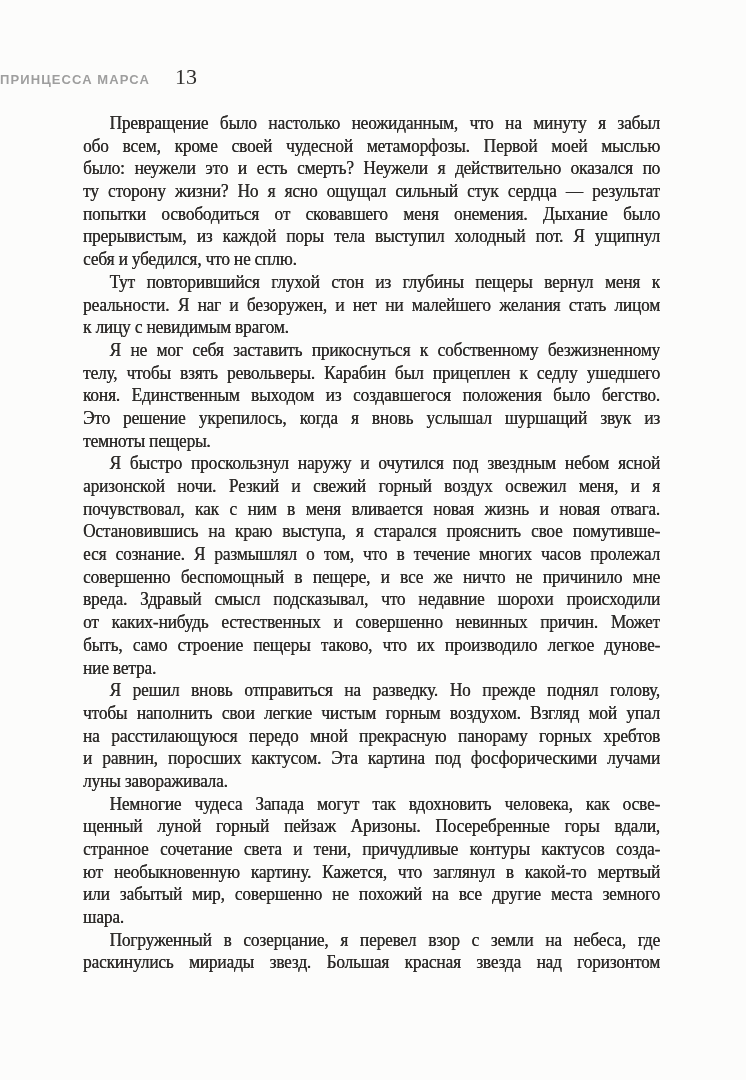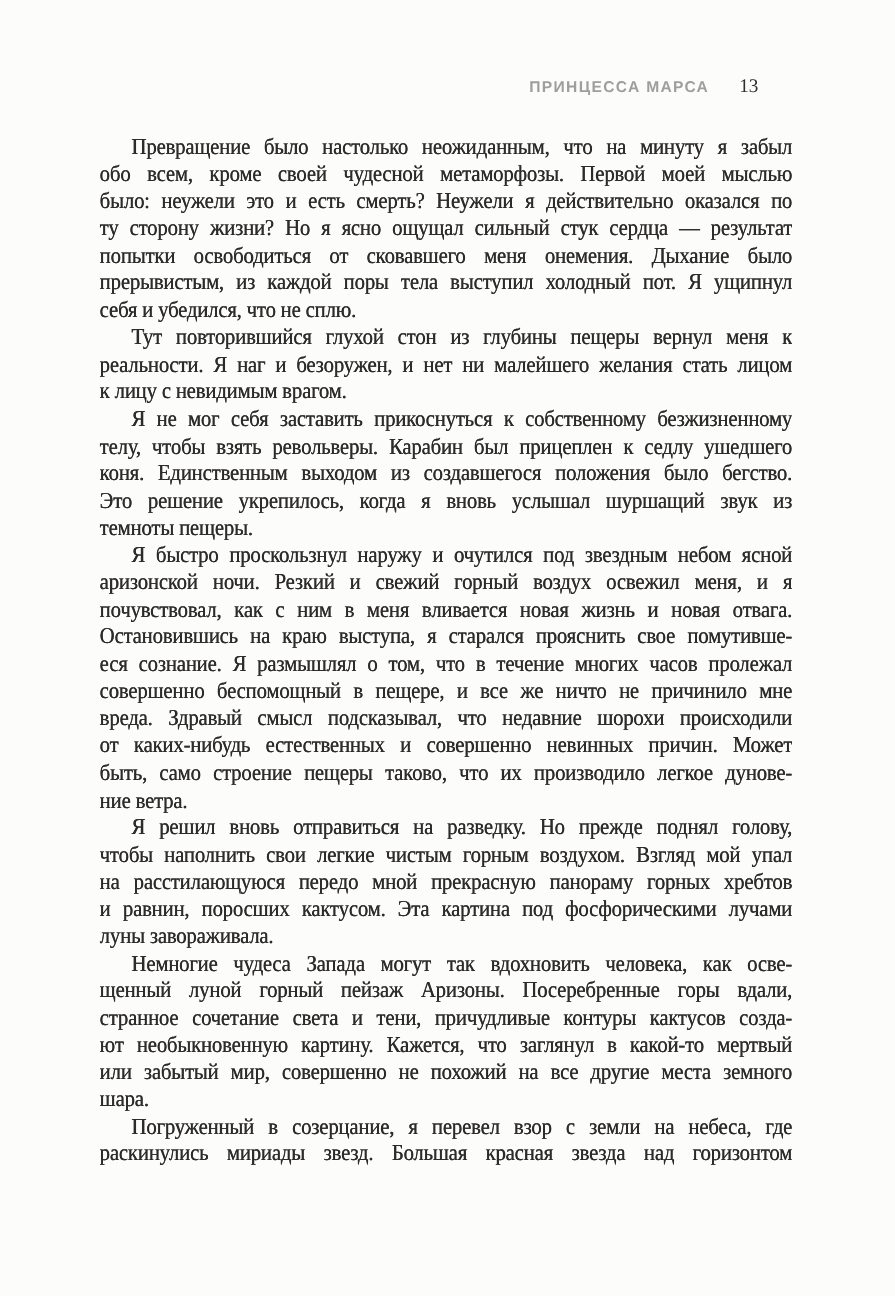--- a/index.html
+++ b/index.html
@@ -19,34 +19,34 @@
     inset: 0;
   }
   
   .page-header {
     position: absolute;
     top: 64px;
     left: 0;
     right: 114px;           
     height: 22px;
     display: flex;
-    justify-content: flex-end;
+    justify-content: flex-start;
     align-items: baseline;
     gap: 25px;
   }
   .running-title {
     font-family: "Liberation Sans", "DejaVu Sans", sans-serif;
     font-weight: bold;
     font-size: 13px;
     letter-spacing: 1.1px;
     color: #9e9e9e;
   }
   .page-number {
     font-family: "Liberation Serif", "DejaVu Serif", serif;
-    font-size: 16px;
+    font-size: 22px;
     color: #2f2e2c;
   }
   
   .text-block {
     position: absolute;
     left: 83px;
     top: 112px;
     width: 632px;                 
     transform: scaleX(0.913);     
     transform-origin: left top;

